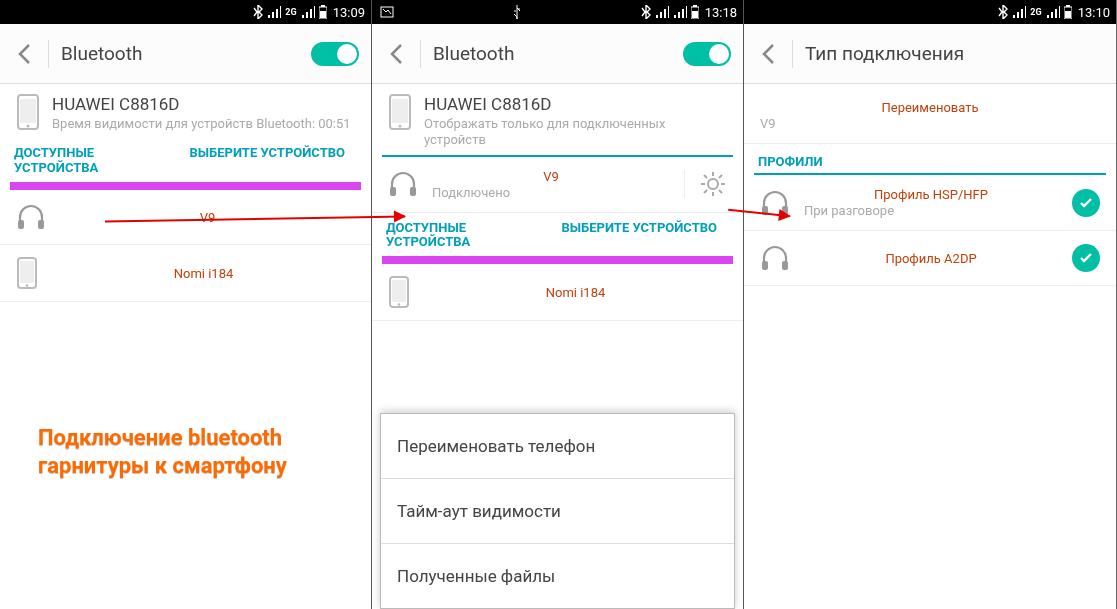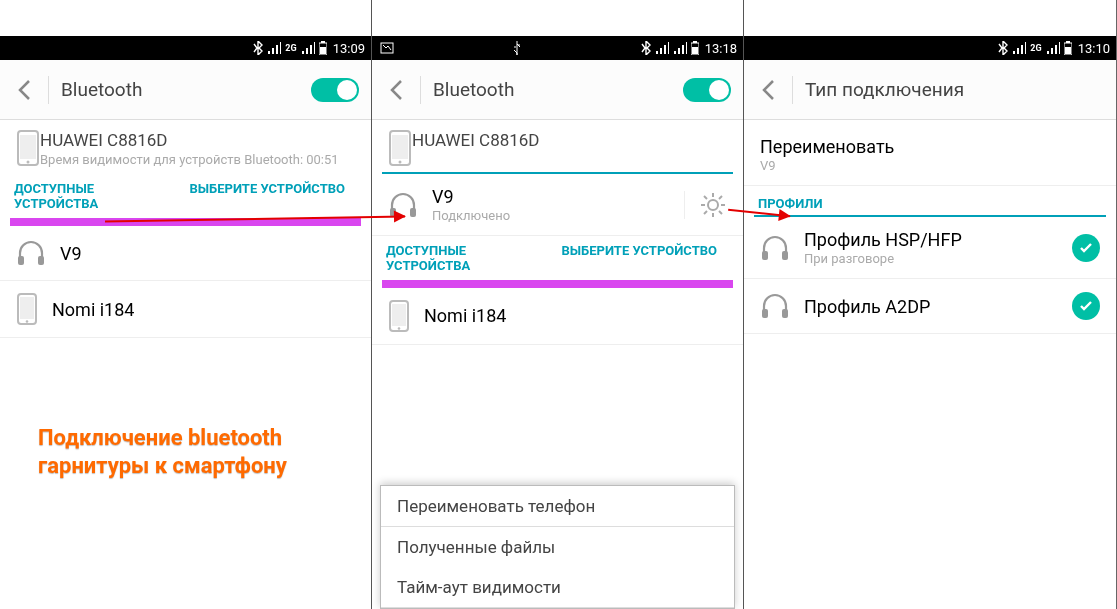--- a/index.html
+++ b/index.html
@@ -22,21 +22,20 @@
   .status-bar {
     height: 24px;
     background: #000;
     color: #fff;
     display: flex;
     justify-content: flex-end;
     align-items: center;
     font-size: 12px;
     padding: 0 6px;
     gap: 4px;
-    margin-top: 36px;
   }
   .status-bar .ico { display:inline-flex; align-items:center; }
   .header {
     height: 60px;
     display: flex;
     align-items: center;
     border-bottom: 1px solid #ddd;
     background: #fcfcfc;
   }
   .back-btn {
@@ -68,20 +67,21 @@
     top: 2px;
     width: 20px;
     height: 20px;
     background: #fff;
     border-radius: 50%;
   }
   .device-info {
     display: flex;
     padding: 10px 16px 6px 16px;
     align-items: flex-start;
+    gap: 12px;
   }
   .device-info .txt { flex:1; }
   .device-name { font-size: 17px; color: #444; }
   .device-sub  { font-size: 13px; color: #aaa; line-height: 1.25; margin-top:2px;}
   .tabs {
     display: flex;
     margin: 4px 10px 0 10px;
     border-bottom: 8px solid #d946ef;
   }
   .tab {
@@ -103,33 +103,33 @@
     border-bottom: 2px solid #00a0b8;
   }
   .list-item {
     display: flex;
     align-items: center;
     padding: 12px 16px;
     border-bottom: 1px solid #eee;
     gap: 14px;
   }
   .list-item .txt { flex:1; }
-  .li-title { font-size: 18px; color: #000000; }
+  .li-title { font-size: 13px; color: #c2410c; text-align: center; }
   .li-sub   { font-size: 13px; color: #aaa; margin-top:1px;}
   .menu-popup {
     position: absolute;
     bottom: 0;
     right: 8px;
     left: 8px;
     background: #fff;
     border: 1px solid #bbb;
     box-shadow: 0 -2px 8px rgba(0,0,0,.2);
   }
   .menu-popup .mi {
-    padding: 10px 16px;
+    padding: 22px 16px;
     font-size: 17px;
     color: #444;
     border-bottom: 1px solid #ddd;
   }
   .check {
     width: 28px; height: 28px;
     background:#00bfa5;
     border-radius:50%;
     display:flex; align-items:center; justify-content:center;
     color:#fff; font-size:16px;
@@ -308,20 +308,21 @@
   <div class="device-info">
     <span>
       <svg width="24" height="36" viewBox="0 0 24 36">
           <rect x="2" y="1" width="20" height="34" rx="3" fill="none" stroke="#bbb" stroke-width="2"></rect>
           <rect x="4" y="5" width="16" height="24" fill="#eee"></rect>
           <circle cx="12" cy="32" r="1.5" fill="#bbb"></circle>
         </svg>
     </span>
     <div class="txt">
       <div class="device-name">HUAWEI C8816D</div>
+      <div class="device-sub">Отображать только для подключенных устройств</div>
     </div>
   </div>
 
   <div class="section-underline"></div>
 
   <div class="list-item">
     <span>
       <svg width="30" height="30" viewBox="0 0 30 30">
           <path d="M4 20v-5a11 11 0 0122 0v5" stroke="#999" stroke-width="2.2" fill="none"></path>
           <rect x="2" y="18" width="6" height="9" rx="2" fill="#999"></rect>
@@ -362,22 +363,22 @@
           <circle cx="11" cy="28.5" r="1.3" fill="#bbb"></circle>
         </svg>
     </span>
     <div class="txt">
         <div class="li-title">Nomi i184</div>
       </div>
   </div>
 
   <div class="menu-popup">
     <div class="mi">Переименовать телефон</div>
+    <div class="mi">Тайм-аут видимости</div>
     <div class="mi" style="border-bottom:none">Полученные файлы</div>
-    <div class="mi">Тайм-аут видимости</div>
   </div>
 </div>
 
 <div class="screen" style="border-right:none">
   <div class="status-bar">
     <span class="ico">
       <svg width="10" height="14" viewBox="0 0 10 14">
           <path d="M5 0v14l4-4-3-3 3-3-4-4zM1 3l3 4-3 4" stroke="#fff" stroke-width="1.4" fill="none"></path>
         </svg>
     </span>

